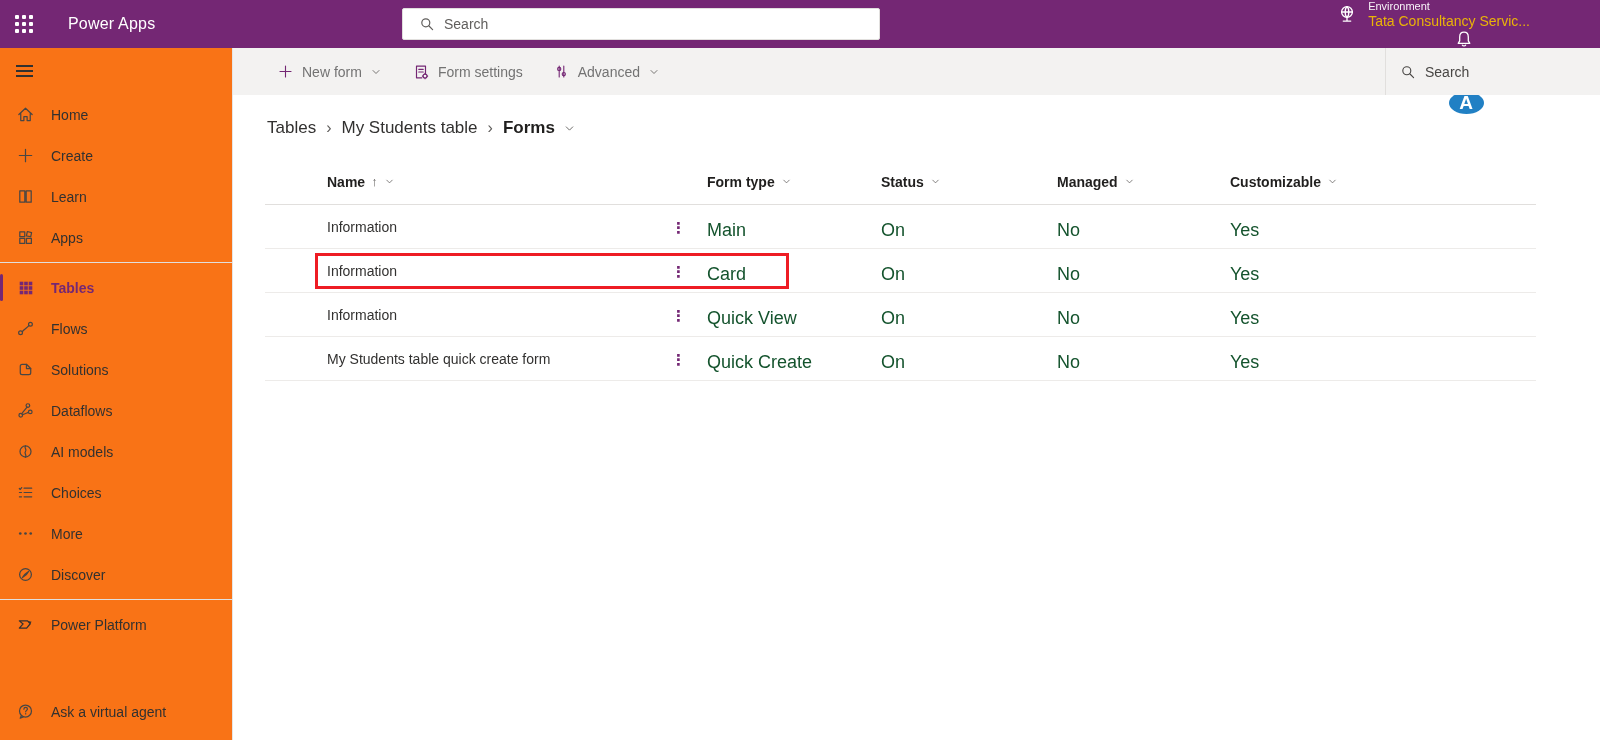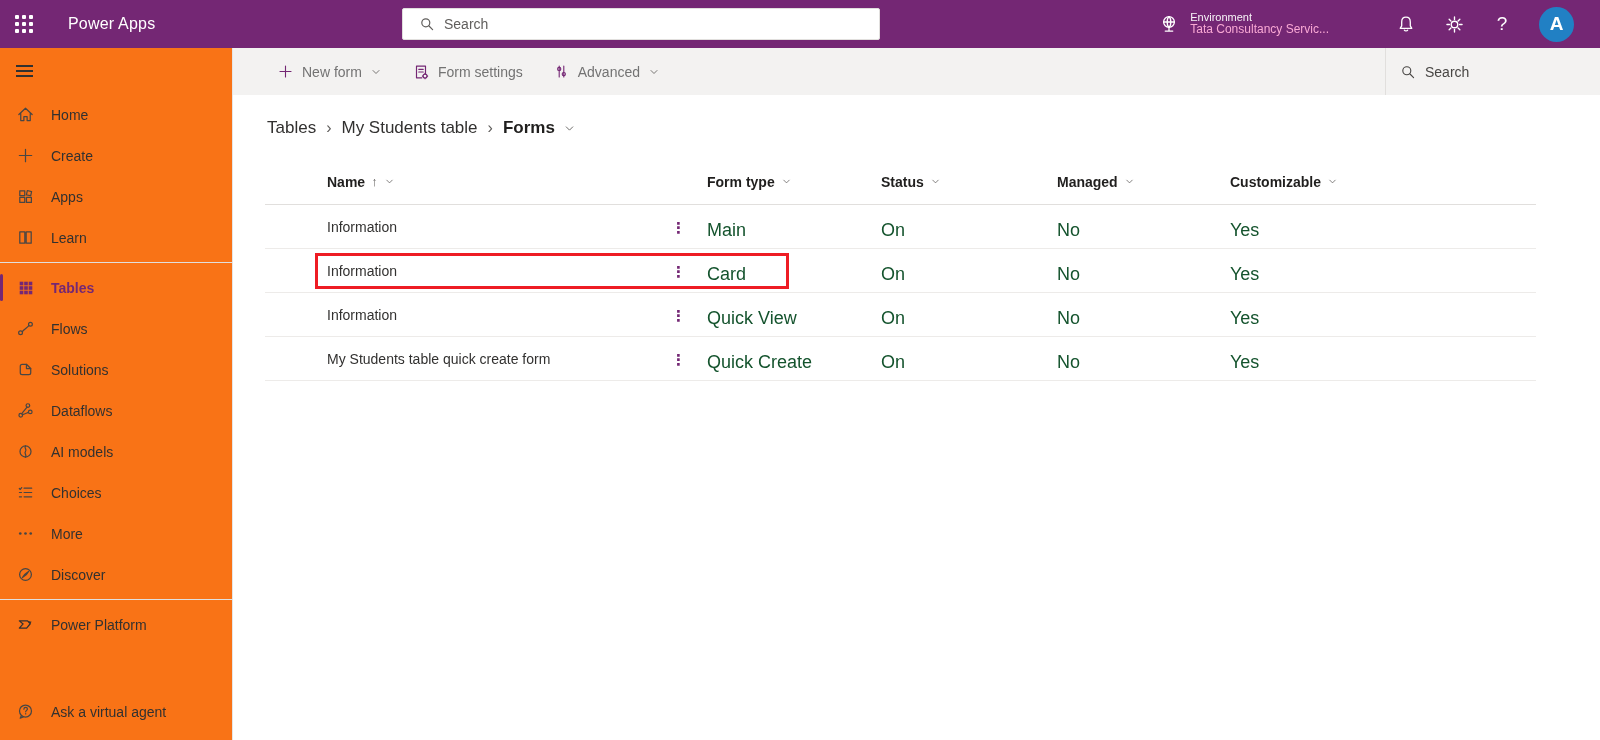--- a/index.html
+++ b/index.html
@@ -10,25 +10,25 @@
   .app-header { position:relative; height:48px; background:#742774; display:flex; align-items:center; }
   .waffle-btn { width:48px; height:48px; display:flex; align-items:center; justify-content:center; cursor:pointer; }
   .waffle { display:grid; grid-template-columns:repeat(3,4px); grid-template-rows:repeat(3,4px); gap:3px; }
   .waffle span { width:4px; height:4px; background:#fff; border-radius:1px; }
   .app-title { color:#fff; font-size:16px; font-weight:400; margin-left:20px; letter-spacing:.2px; }
   .hdr-search { position:absolute; left:402px; top:8px; width:478px; height:32px; background:#fff;
     border:1px solid #e1dfdd; border-radius:2px; display:flex; align-items:center; padding-left:16px; gap:9px; }
   .hdr-search input { border:none; outline:none; font-size:14px; color:#323130; width:380px;
     font-family:"Liberation Sans",sans-serif; background:transparent; }
   .hdr-search input::placeholder { color:#605e5c; }
-  .hdr-right { position:absolute; right:0; top:0; height:48px; display:flex; align-items:center; padding-right:26px; }
+  .hdr-right { position:absolute; right:0; top:0; height:48px; display:flex; align-items:center; padding-right:26px;flex-direction:column; }
   .env-group { display:flex; align-items:center; gap:10px; margin-right:44px; cursor:pointer; }
   .env-text { display:flex; flex-direction:column; line-height:1.15; max-width:170px; }
   .env-label { color:#fff; font-size:11px; opacity:.95; }
-  .env-name { color:#f9a8d4; font-size:12px; white-space:nowrap; }
+  .env-name { color:#eab308; font-size:14px; white-space:nowrap; }
   .hdr-icon-btn { width:30px; height:48px; display:flex; align-items:center; justify-content:center;
     cursor:pointer; margin-left:18px; }
   .help-q { color:#fff; font-size:19px; font-weight:400; }
   .avatar { width:35px; height:35px; border-radius:50%; background:#2180c4; color:#fff; display:flex;
     align-items:center; justify-content:center; font-size:19px; font-weight:700; margin-left:22px; cursor:pointer; }
 
   
   .body-wrap { display:flex; height:692px; }
 
   
@@ -171,35 +171,35 @@
       <span class="nicon">
         <svg class="sic" width="19" height="19" viewBox="0 0 20 20">
             <path d="M10 3.5 V16.5 M3.5 10 H16.5"></path>
           </svg>
       </span>
       <span>Create</span>
     </div>
     <div class="nav-item">
       <span class="nicon">
         <svg class="sic" width="19" height="19" viewBox="0 0 20 20">
+            <path d="M4 4 H9.3 V16 H4 Z M10.7 4 H16 V16 H10.7 Z"></path>
+          </svg>
+      </span>
+      <span>Learn</span>
+    </div>
+    <div class="nav-item">
+      <span class="nicon">
+        <svg class="sic" width="19" height="19" viewBox="0 0 20 20">
           <rect x="4" y="4" width="5.2" height="5.2"></rect>
             <rect x="4" y="11" width="5.2" height="5.2"></rect>
           <rect x="11" y="11" width="5.2" height="5.2"></rect>
           <rect x="11.4" y="4.2" width="4.6" height="4.6" transform="rotate(12 13.7 6.5)"></rect>
         </svg>
       </span>
       <span>Apps</span>
-    </div>
-    <div class="nav-item">
-      <span class="nicon">
-        <svg class="sic" width="19" height="19" viewBox="0 0 20 20">
-            <path d="M4 4 H9.3 V16 H4 Z M10.7 4 H16 V16 H10.7 Z"></path>
-          </svg>
-      </span>
-      <span>Learn</span>
     </div>
 
     <div class="nav-divider"></div>
 
     <div class="nav-item selected">
       <span class="nicon">
         <svg class="sic" width="18" height="18" viewBox="0 0 20 20">
           <g class="fillme">
             <rect x="3" y="3" width="4" height="4"></rect>
               <rect x="8" y="3" width="4" height="4"></rect>

